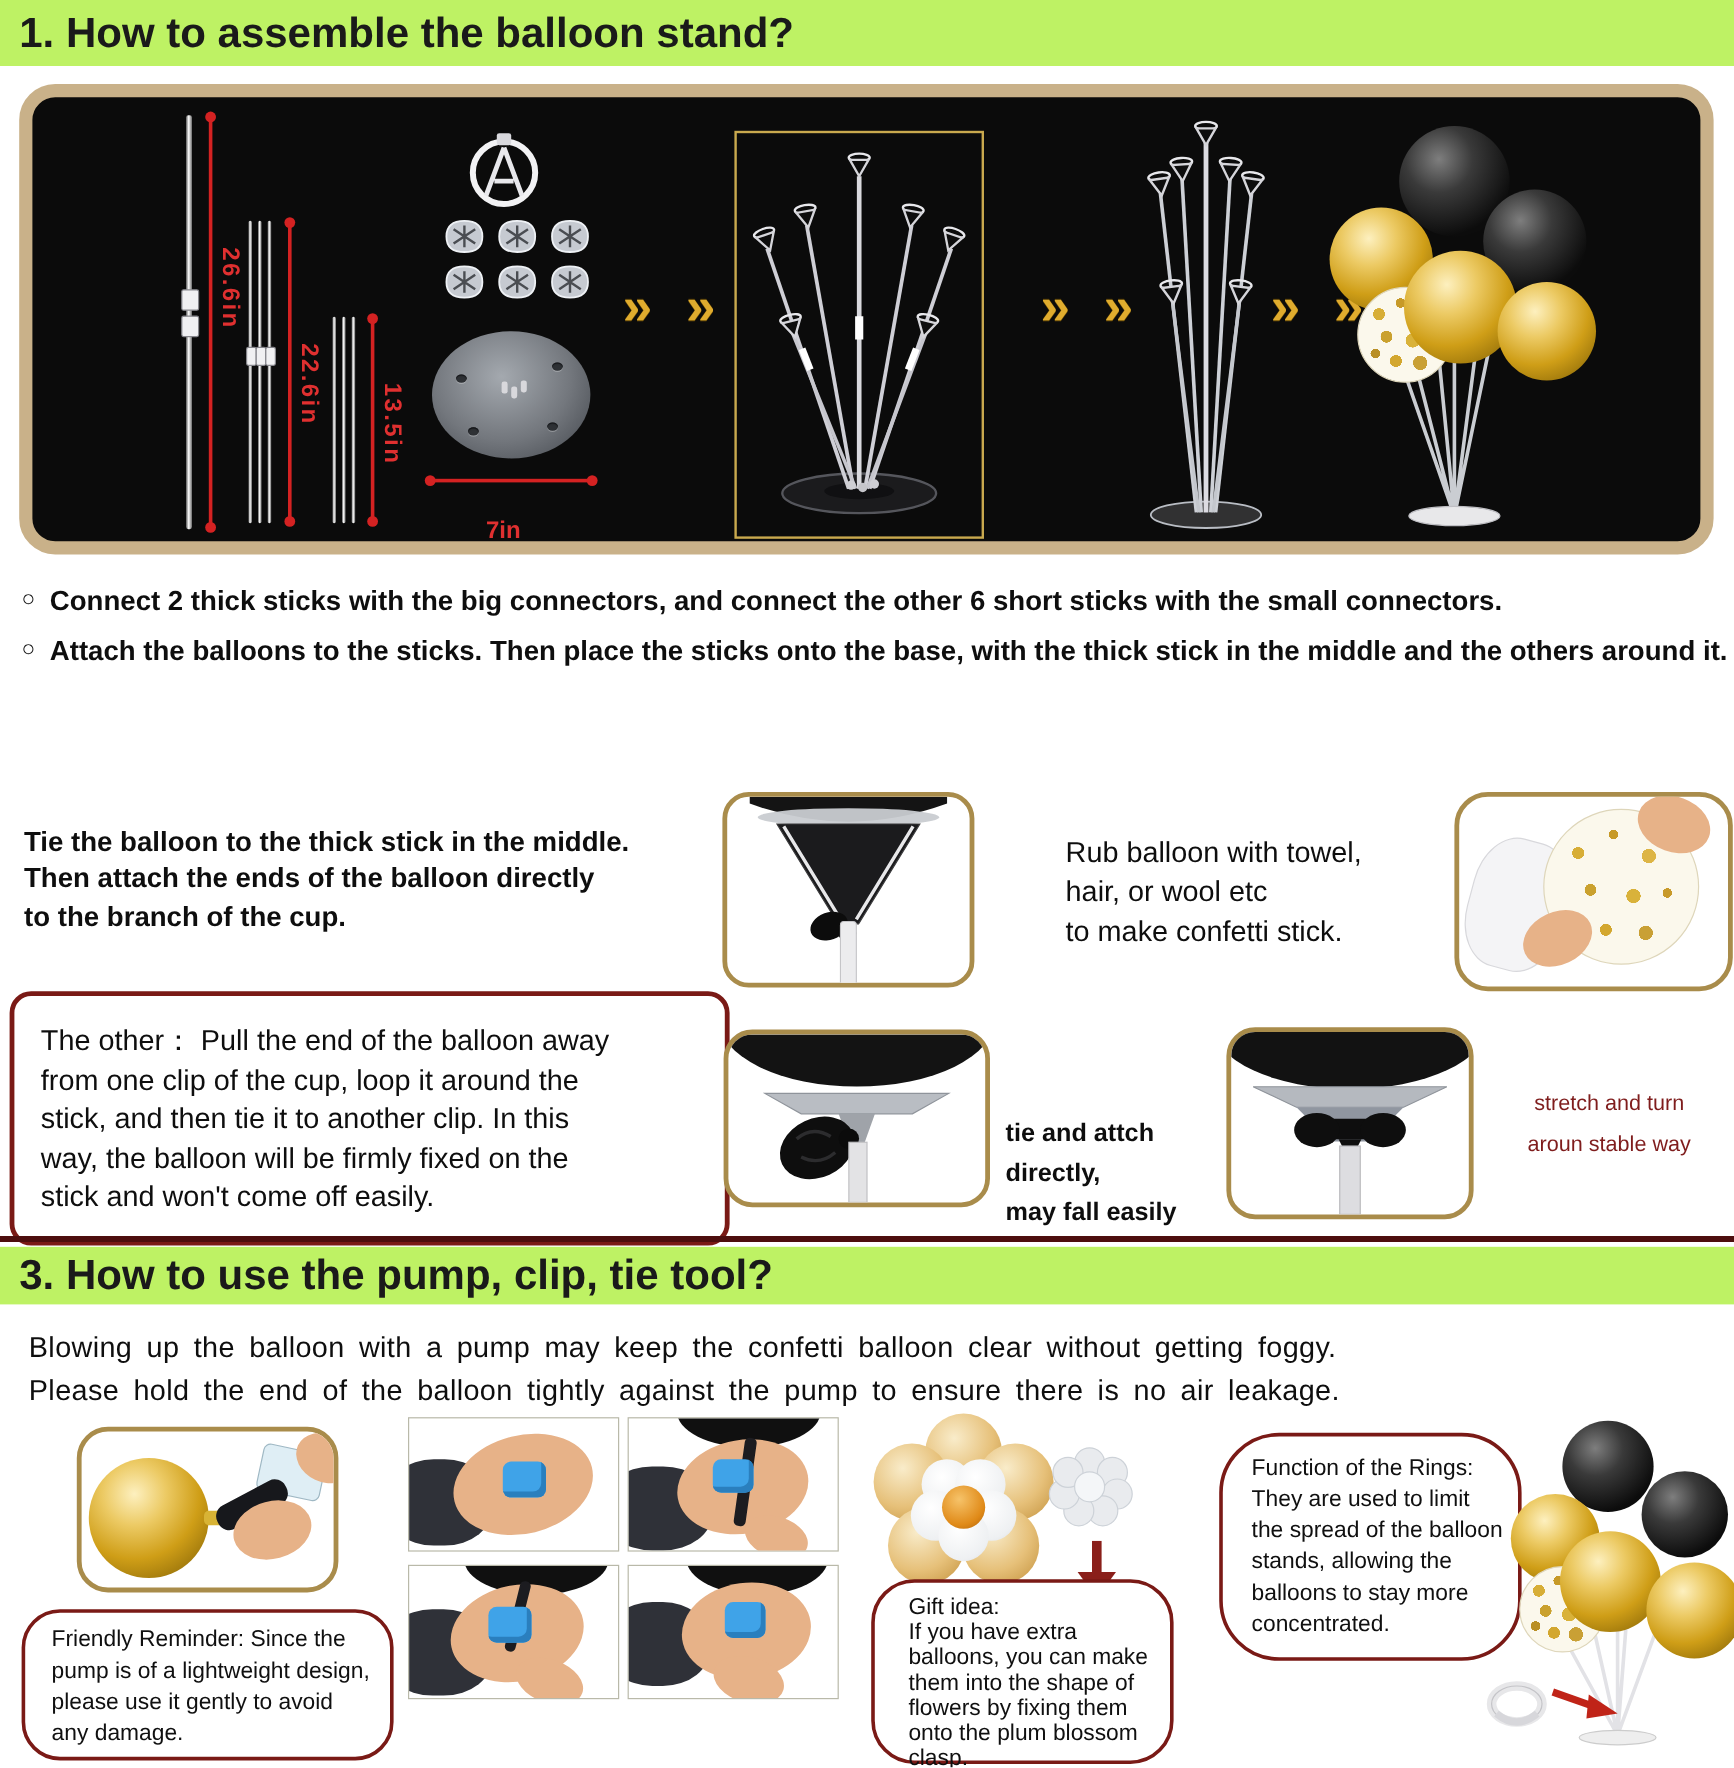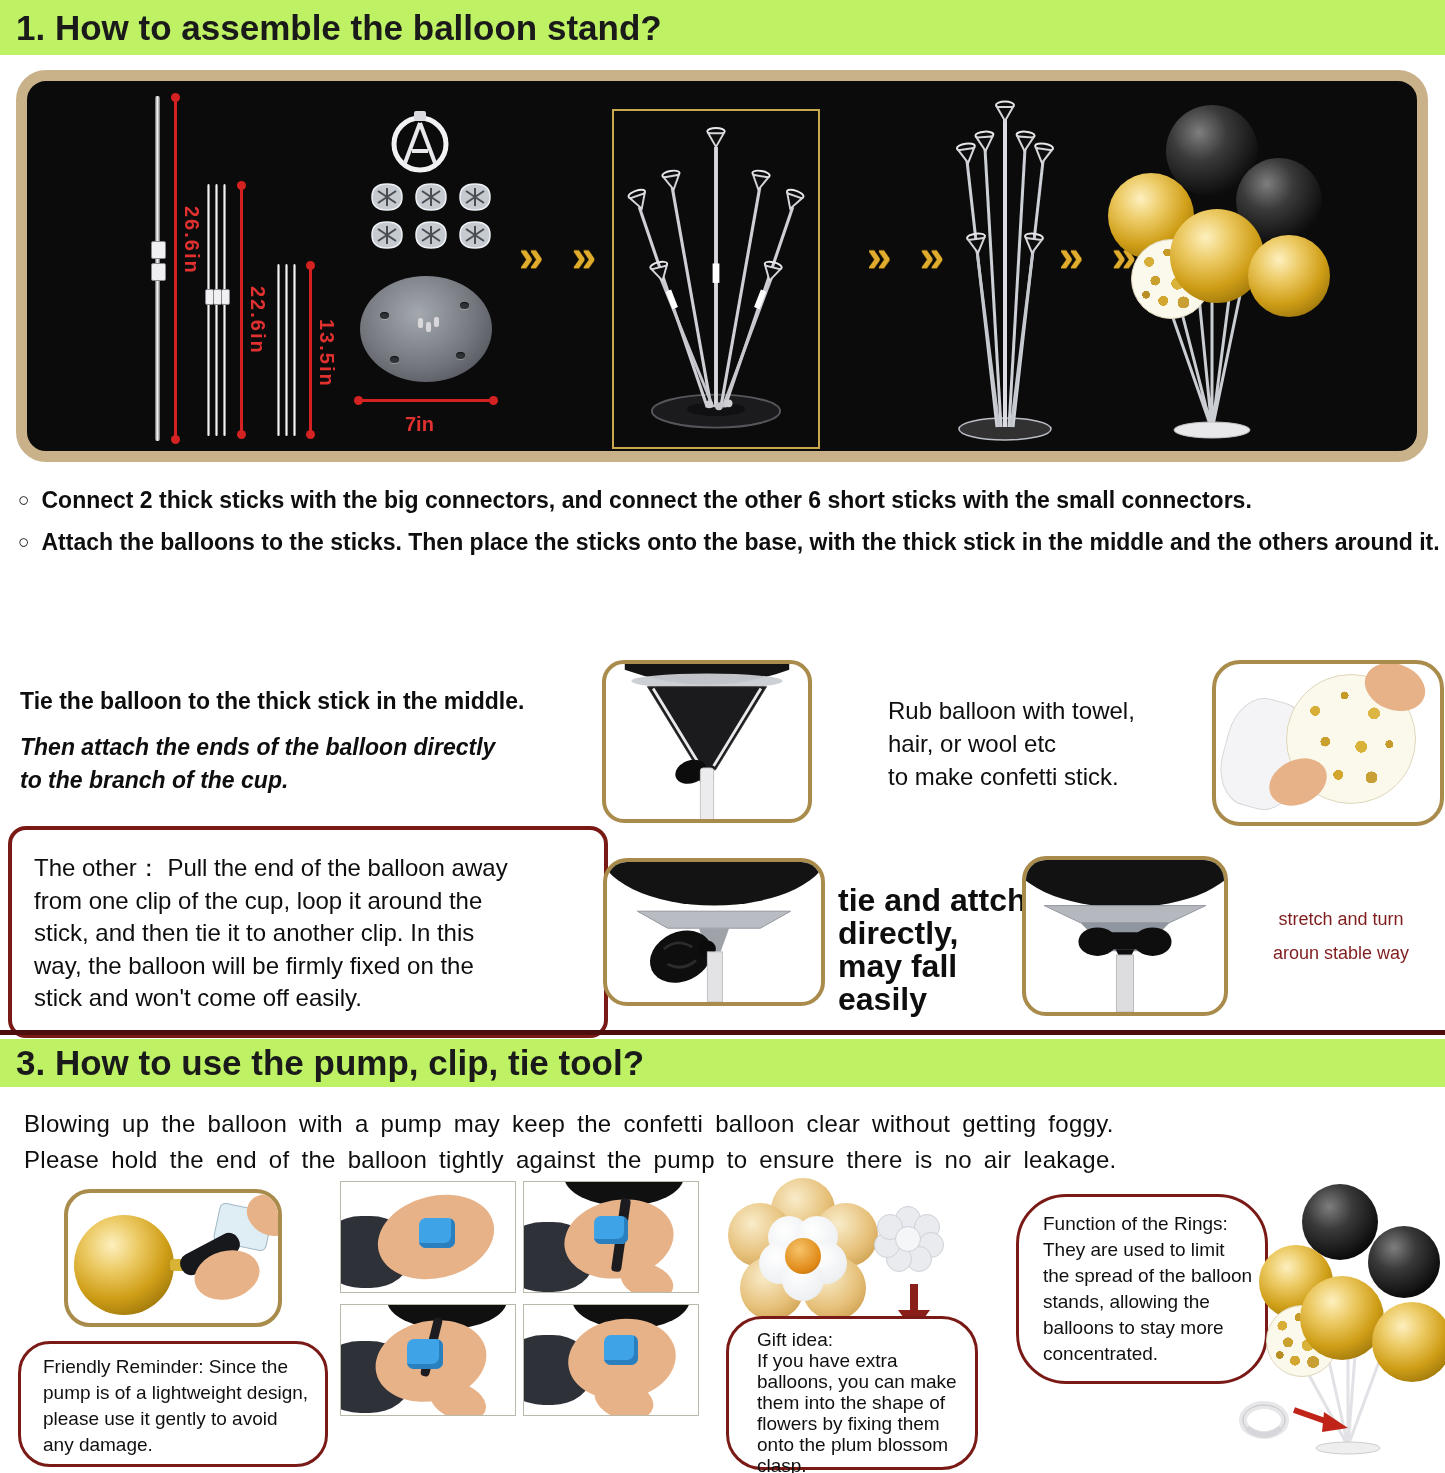--- a/index.html
+++ b/index.html
@@ -40,21 +40,21 @@
     background:radial-gradient(ellipse at 44% 36%,#a4a9af,#73777d 55%,#50545a 85%,#404448);}
   .hole{position:absolute;width:9px;height:7px;border-radius:50%;background:#2e3135;
         box-shadow:inset 0 1px 1px #101114,0 1px 0 rgba(255,255,255,.25);}
   .peg{position:absolute;width:5px;height:10px;background:#d8d8dc;border-radius:2px;}
   
   .bullets{position:absolute;left:18px;top:484px;width:1422px;display:flex;flex-direction:column;gap:10px;}
   .bullet{display:flex;gap:12px;font-weight:bold;font-size:23px;line-height:32px;color:#0e0e0e;}
   .bmark{font-size:19px;line-height:32px;}
   .preline{white-space:pre-line;}
   .tie-text{position:absolute;left:20px;top:688px;width:575px;font-weight:bold;font-size:23px;color:#0e0e0e;}
-  .tie-text .p2{margin-top:16px;line-height:33px;font-style:italic;}
+  .tie-text .p2{margin-top:0;line-height:33px;}
   .body-reg{font-size:24px;color:#0e0e0e;line-height:33px;}
   .img-frame{position:absolute;background:#fff;border:4px solid #a98c4b;border-radius:22px;overflow:hidden;}
   .img-frame i,.gcell i{position:absolute;display:block;}
   .skin{background:#e7b288;border-radius:50%;}
   .sleeve{background:#2f3138;border-radius:45%;}
   .maroon-box{position:absolute;left:8px;top:826px;width:548px;height:160px;border:4px solid #7a1a16;
               border-radius:18px;background:#fff;padding:22px 22px;font-size:24px;line-height:32.5px;color:#0e0e0e;}
   .hr-maroon{position:absolute;left:0;top:1030px;width:1445px;height:5px;background:#4d0e0e;}
   .intro{position:absolute;left:24px;top:1106px;width:1400px;font-size:24px;line-height:36px;
          word-spacing:5px;letter-spacing:.3px;color:#0e0e0e;}
@@ -62,21 +62,21 @@
           font-size:19px;line-height:26px;color:#101010;box-sizing:border-box;}
   .gcell{position:absolute;width:174px;height:110px;background:#fff;border:1px solid #b9b9a9;overflow:hidden;}
   .clip{background:#3fa3e8;border-radius:7px;box-shadow:inset -4px -5px 0 #2a7fbe;}
   .petal-gold{position:absolute;width:64px;height:64px;border-radius:50%;
     background:radial-gradient(circle at 38% 32%,#f9ecca,#e6c079 55%,#c79744 92%);}
   .petal-white{position:absolute;width:42px;height:42px;border-radius:50%;
     background:radial-gradient(circle at 40% 35%,#ffffff,#eef0f2 70%,#d9dde2);}
   .flower-center{position:absolute;width:36px;height:36px;border-radius:50%;
     background:radial-gradient(circle at 40% 32%,#f6c36a,#e08a18 65%,#ad5f08);}
   .clasp-petal{position:absolute;width:24px;height:24px;border-radius:50%;background:#e9ebee;border:1px solid #cdd2d8;}
-  .caption-bold{position:absolute;font-weight:bold;font-size:32px;line-height:33px;color:#0e0e0e;}
+  .caption-bold{position:absolute;font-weight:bold;font-size:21px;line-height:33px;color:#0e0e0e;margin-top:44px;}
   .caption-reg{position:absolute;font-size:18px;line-height:34px;color:#7f1d1d;text-align:center;}
 </style>
 </head>
 <body>
 
 <div class="page">
 
   <div class="pink-bar" style="top:0;width:1445px;height:55px;">
     <span>1. How to assemble the balloon stand?</span>
   </div>
@@ -140,21 +140,21 @@
       <i class="hole" style="left:96px;top:76px;"></i>
         <i class="hole" style="left:30px;top:80px;"></i>
       <i class="peg" style="left:58px;top:42px;"></i>
         <i class="peg" style="left:66px;top:46px;"></i>
         <i class="peg" style="left:74px;top:41px;"></i>
     </div>
     <div class="mline-h" style="left:330px;top:318px;width:138px;">
       <i class="dot" style="left:-3px;top:-3px;"></i>
         <i class="dot" style="right:-3px;top:-3px;"></i>
       </div>
-    <div class="hlabel" style="left:378px;top:332px;">7in</div>
+    <div class="hlabel" style="left:378px;top:350px;">7in</div>
 
     <div class="chev" style="left:492px;top:150px;">» »</div>
 
     <div class="gold-box" style="left:585px;top:28px;width:204px;height:336px;">
       <svg width="204" height="336" viewBox="0 0 210 332">
         <defs>
             <g id="cupA">
           <ellipse cx="0" cy="-8" rx="9" ry="3.4" fill="none" stroke="#e8e8ec" stroke-width="2"></ellipse>
           <path d="M-8 -6 L0 8 L8 -6 Z" fill="#0d0d0d" stroke="#d5d5da" stroke-width="2"></path>
         </g>

